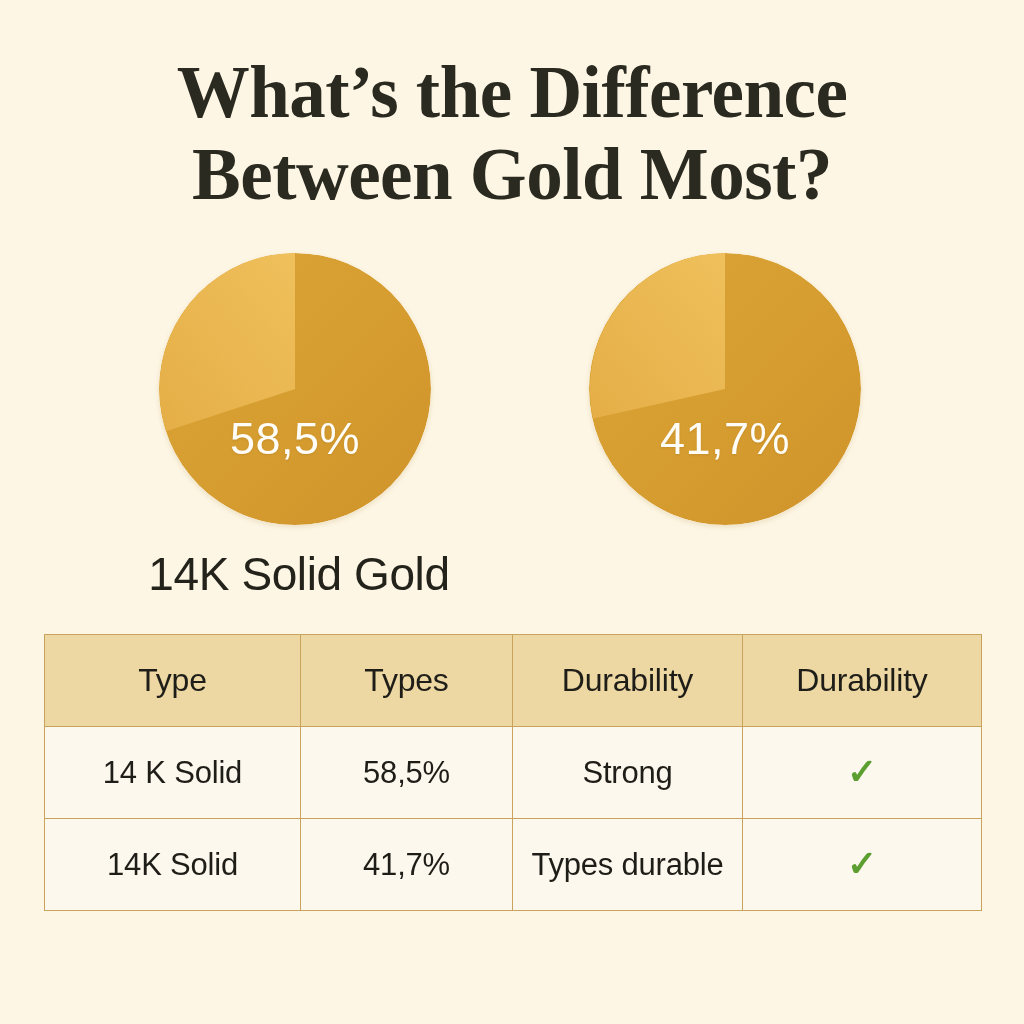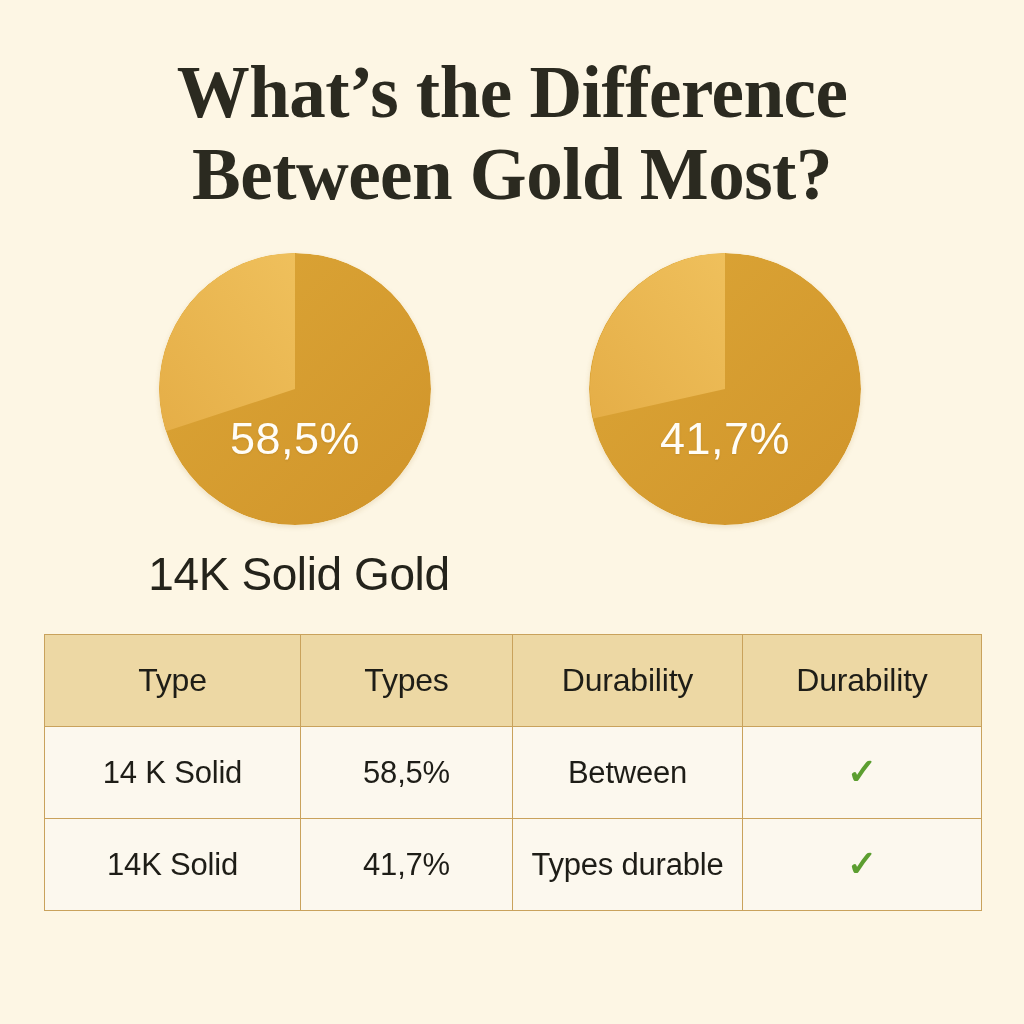--- a/index.html
+++ b/index.html
@@ -209,21 +209,21 @@
         <th>Type</th>
         <th>Types</th>
         <th>Durability</th>
         <th>Durability</th>
       </tr>
     </thead>
     <tbody>
       <tr>
         <td>14 K Solid</td>
         <td>58,5%</td>
-        <td>Between</td>
+        <td>Strong</td>
         <td>
           <span class="check">✓</span>
         </td>
       </tr>
       <tr>
         <td>14K Solid</td>
         <td>41,7%</td>
         <td>Types durable</td>
         <td>
           <span class="check">✓</span>

